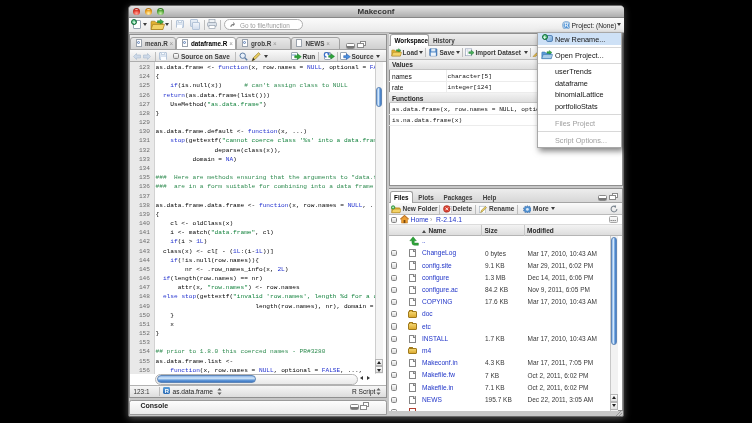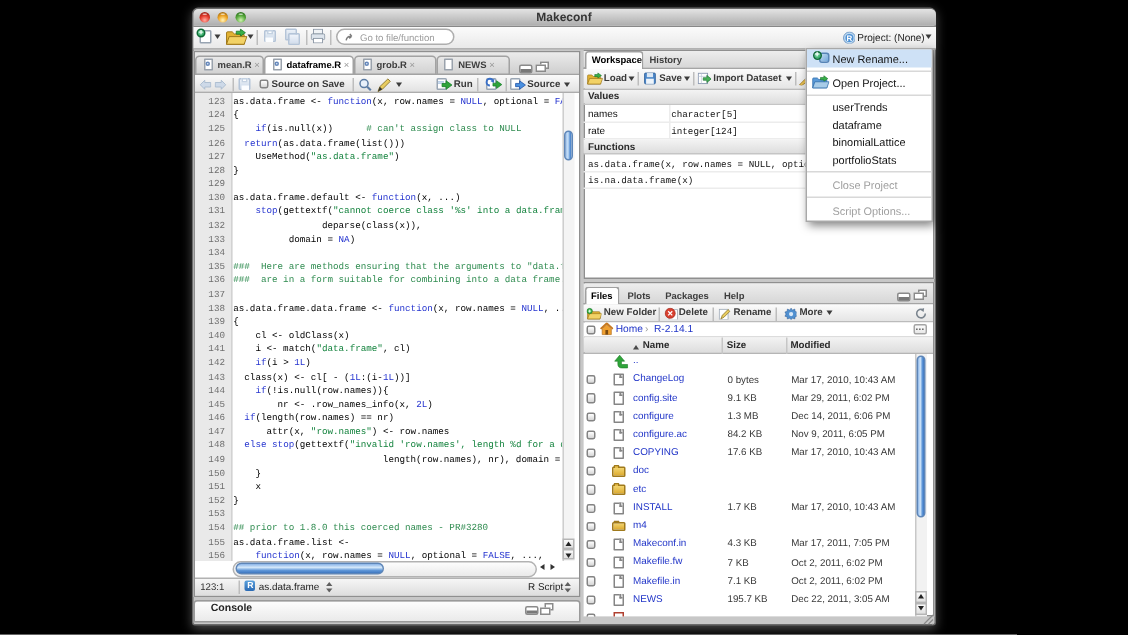--- a/index.html
+++ b/index.html
@@ -376,21 +376,21 @@
     <path d="M7 1 L1 7 M7 4 L4 7 M7 7 L6.5 7.5" stroke="#8a8a8a" stroke-width="0.8"></path>
   </svg>
 <div class="a" style="left:537px;top:31.5px;width:85px;height:116px;background:#fff;border:1px solid #a8a8a8;box-shadow:1.5px 2.5px 6px rgba(0,0,0,0.5);z-index:50;"></div>
 <div class="a" style="left:538px;top:32.5px;width:83px;height:12.5px;background:#cee1f6;z-index:51;"></div>
 <div class="t" style="left:555px;top:34.6px;font-size:7.3px;color:#141414;z-index:52;">New Rename...</div>
 <div class="t" style="left:555px;top:50.7px;font-size:7.3px;color:#141414;z-index:52;">Open Project...</div>
 <div class="t" style="left:555px;top:66.8px;font-size:7.3px;color:#141414;z-index:52;">userTrends</div>
 <div class="t" style="left:555px;top:78.5px;font-size:7.3px;color:#141414;z-index:52;">dataframe</div>
 <div class="t" style="left:555px;top:90.2px;font-size:7.3px;color:#141414;z-index:52;">binomialLattice</div>
 <div class="t" style="left:555px;top:101.8px;font-size:7.3px;color:#141414;z-index:52;">portfolioStats</div>
-<div class="t" style="left:555px;top:118.6px;font-size:7.3px;color:#a0a0a0;z-index:52;">Close Project</div>
+<div class="t" style="left:555px;top:118.6px;font-size:7.3px;color:#a0a0a0;z-index:52;">Files Project</div>
 <div class="t" style="left:555px;top:135.6px;font-size:7.3px;color:#a0a0a0;z-index:52;">Script Options...</div>
 <div class="a" style="left:538px;top:46.5px;width:83px;height:1px;background:#d8d8d8;z-index:52;"></div>
 <div class="a" style="left:538px;top:63.0px;width:83px;height:1px;background:#d8d8d8;z-index:52;"></div>
 <div class="a" style="left:538px;top:113.5px;width:83px;height:1px;background:#d8d8d8;z-index:52;"></div>
 <div class="a" style="left:538px;top:130.6px;width:83px;height:1px;background:#d8d8d8;z-index:52;"></div>
 <div class="a" style="left:545.5px;top:34.8px;width:7.5px;height:7.5px;border-radius:2px;background:linear-gradient(135deg,#bcd8f0,#6aa2d8);border:0.6px solid #4a7ab0;z-index:52;opacity:0.9;"></div>
 <div class="a" style="left:541.5px;top:33.8px;width:6.4px;height:6.4px;border-radius:50%;background:radial-gradient(circle at 35% 30%,#8ae0b0,#18994e);border:0.5px solid #0e6a35;z-index:53;"></div>
 <div class="t bold" style="left:543px;top:33.6px;font-size:6px;color:#fff;z-index:54;">+</div>
 <svg class="a" style="left:541px;top:50px;z-index:52;" width="12" height="10" viewBox="0 0 15 12">
 <path d="M1 10.5 L1 3 Q1 2.2 1.8 2.2 L4.8 2.2 L6.2 3.6 L12 3.6 Q12.8 3.6 12.8 4.4 L12.8 10.5 Z" fill="#5a9ad8" stroke="#2a6aa8" stroke-width="0.6"></path>

